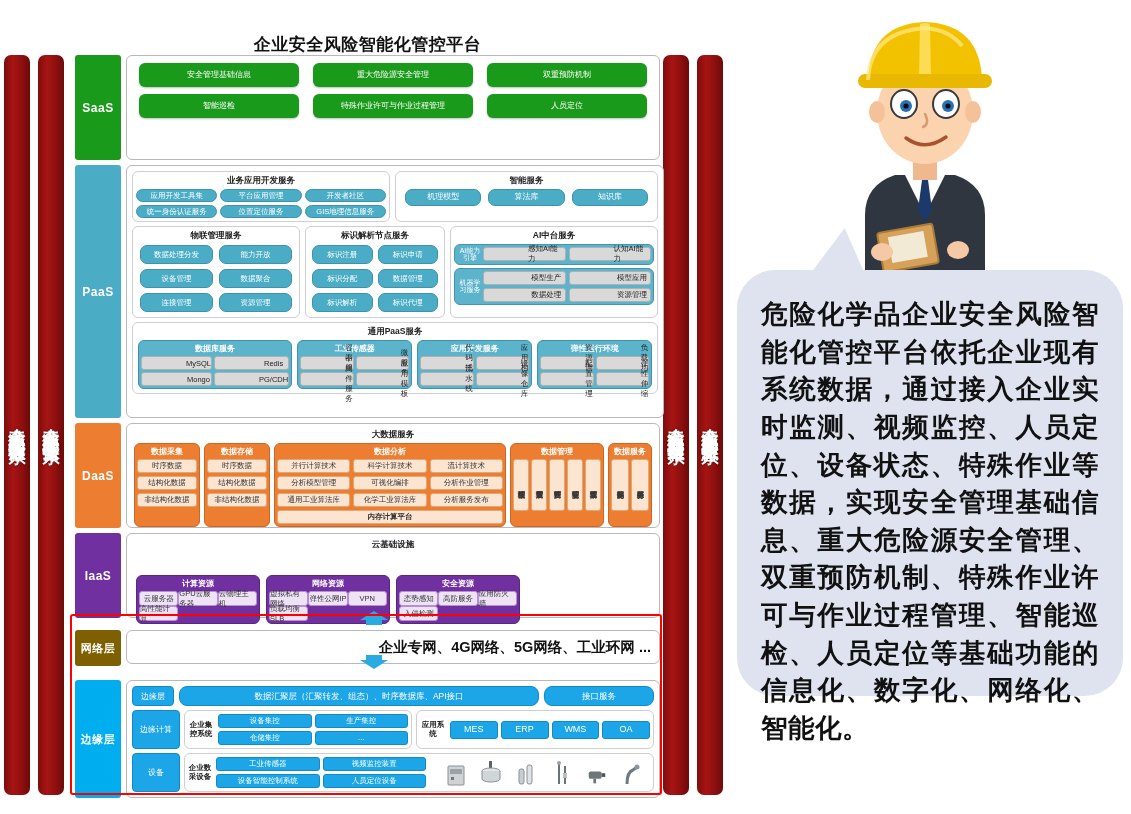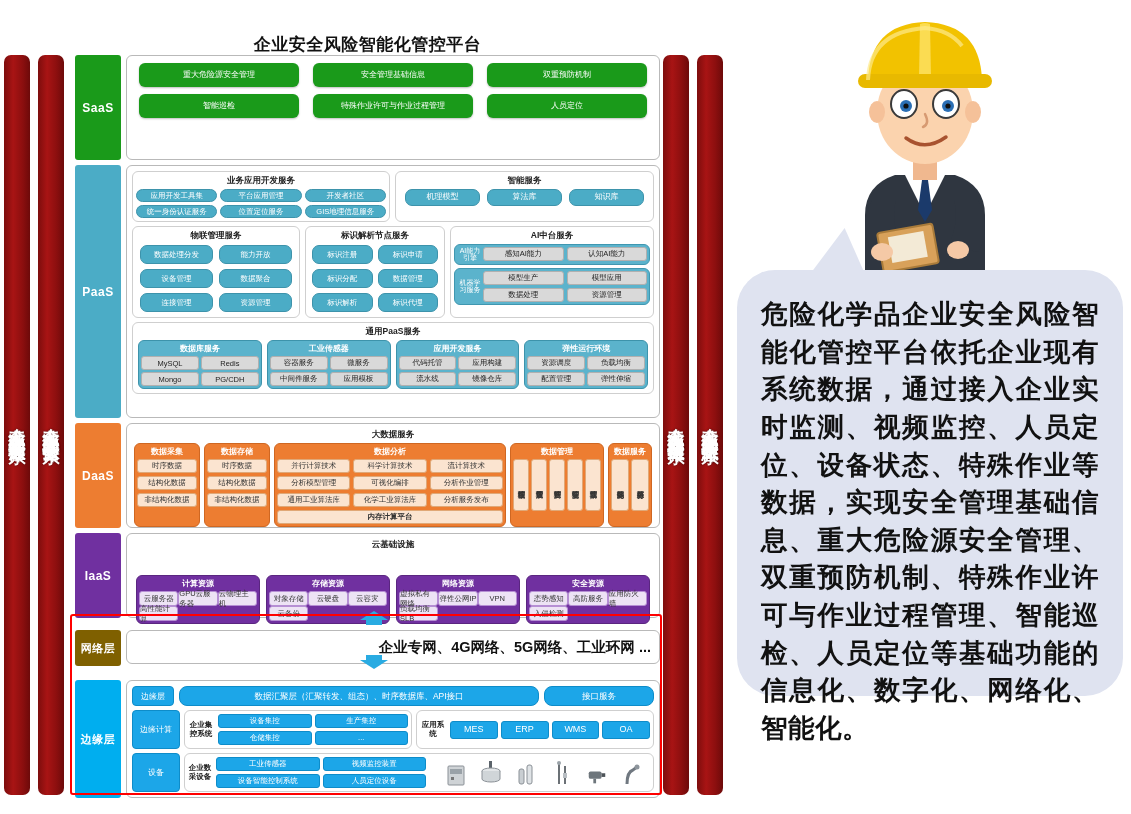--- a/index.html
+++ b/index.html
@@ -73,21 +73,21 @@
   #iot-mgmt .pill{ height:19px; border-radius:7px; }
   #id-node{ flex:0 0 140px; }
   #id-node .cells{ display:grid; grid-template-columns:repeat(2,1fr); gap:5px 5px; padding:1px 3px 2px; }
   #id-node .pill{ height:19px; border-radius:7px; }
   #ai-mid{ flex:1; }
   .ai-block{ display:flex; align-items:stretch; border:1px solid #4097b0; border-radius:6px; background:#5BB3CC; padding:2px; margin-bottom:3px; }
   .ai-label{ flex:0 0 26px; color:#fff; font-size:7px; display:flex; align-items:center; justify-content:center; text-align:center; line-height:1.05; }
   .ai-cells{ flex:1; display:grid; gap:3px; }
   .ai-cells.two{ grid-template-columns:repeat(2,1fr); }
   .greycell{ background:#d9d9d9; border:1px solid #b0b0b0; border-radius:3px; color:#222; font-size:7.5px;
-             display:flex; align-items:center; justify-content:center; height:14px; }
+             display:flex; align-items:center; justify-content:center; height:14px;padding-left:44px; }
 
   #common-paas .cells{ display:grid; grid-template-columns:repeat(4,1fr); gap:5px; padding:0 2px 1px; }
   .cp-grp{ border:1px solid #3d93ab; border-radius:6px; background:#5BB3CC; padding:2px; }
   .cp-title{ text-align:center; color:#fff; font-size:8px; font-weight:bold; margin-bottom:2px; }
   .cp-cells{ display:grid; grid-template-columns:repeat(2,1fr); gap:2px; }
 
   
   #daas-tag{ background:#ED7D31; }
   .orcell{ background:#FBE4D0; border:1px solid #e0a877; border-radius:3px; color:#333; font-size:7.5px;
            display:flex; align-items:center; justify-content:center; height:14px; text-align:center; line-height:1.05; }
@@ -176,22 +176,22 @@
 </div>
 
 <div id="plat-title">企业安全风险智能化管控平台</div>
 
 <div id="platform">
 
   <div class="layer-row" style="height:105px">
     <div class="layer-tag" id="saas-tag">SaaS</div>
     <div class="layer-body" id="saas-body">
       <div class="saas-grid">
+        <div class="pill saas-pill">安全管理基础信息</div>
         <div class="pill saas-pill">重大危险源安全管理</div>
-        <div class="pill saas-pill">安全管理基础信息</div>
         <div class="pill saas-pill">双重预防机制</div>
         <div class="pill saas-pill">智能巡检</div>
         <div class="pill saas-pill">特殊作业许可与作业过程管理</div>
         <div class="pill saas-pill">人员定位</div>
       </div>
     </div>
   </div>
 
   <div class="layer-row" style="height:253px; margin-top:5px">
     <div class="layer-tag" id="paas-tag">PaaS</div>
@@ -377,29 +377,20 @@
     <div class="layer-body" id="cloud-infra">
       <div class="grp-title">云基础设施</div>
       <div class="cells">
         <div class="iz-grp">
           <div class="iz-title">计算资源</div>
           <div class="iz-cells">
             <div class="pucell">云服务器</div>
             <div class="pucell">GPU云服务器</div>
             <div class="pucell">云物理主机</div>
             <div class="pucell">高性能计算</div>
-          </div>
-        </div>
-        <div class="iz-grp">
-          <div class="iz-title">存储资源</div>
-          <div class="iz-cells">
-            <div class="pucell">对象存储</div>
-            <div class="pucell">云硬盘</div>
-            <div class="pucell">云容灾</div>
-            <div class="pucell">云备份</div>
           </div>
         </div>
         <div class="iz-grp">
           <div class="iz-title">网络资源</div>
           <div class="iz-cells">
             <div class="pucell">虚拟私有网络</div>
             <div class="pucell">弹性公网IP</div>
             <div class="pucell">VPN</div>
             <div class="pucell">负载均衡SLB</div>
           </div>

